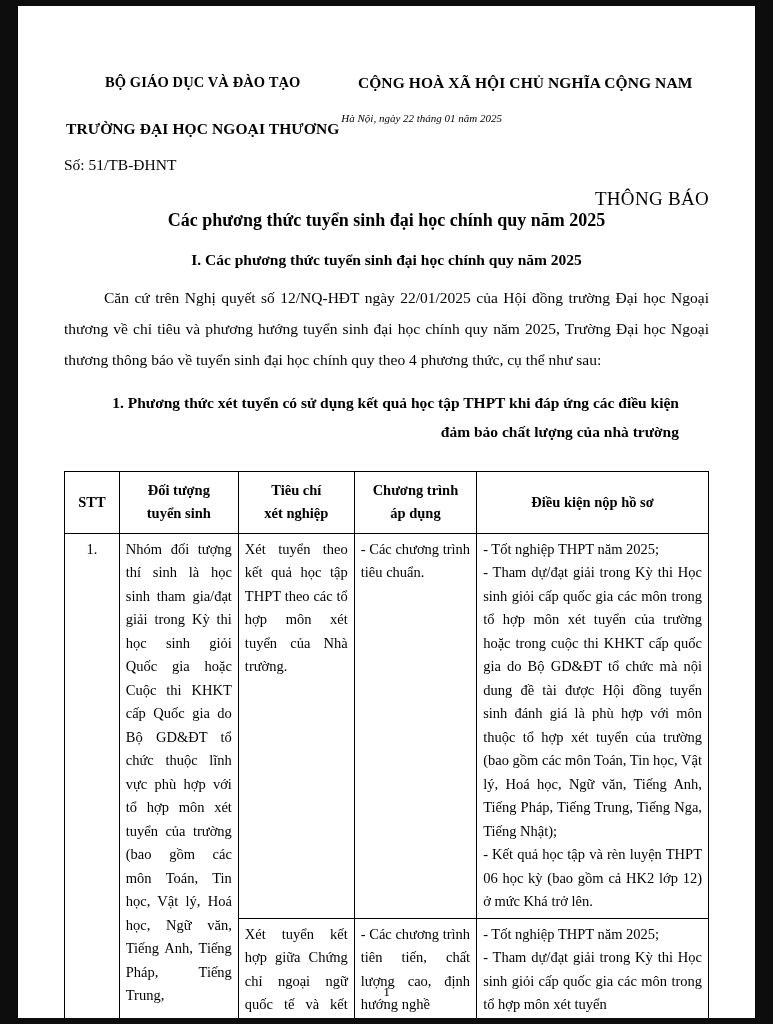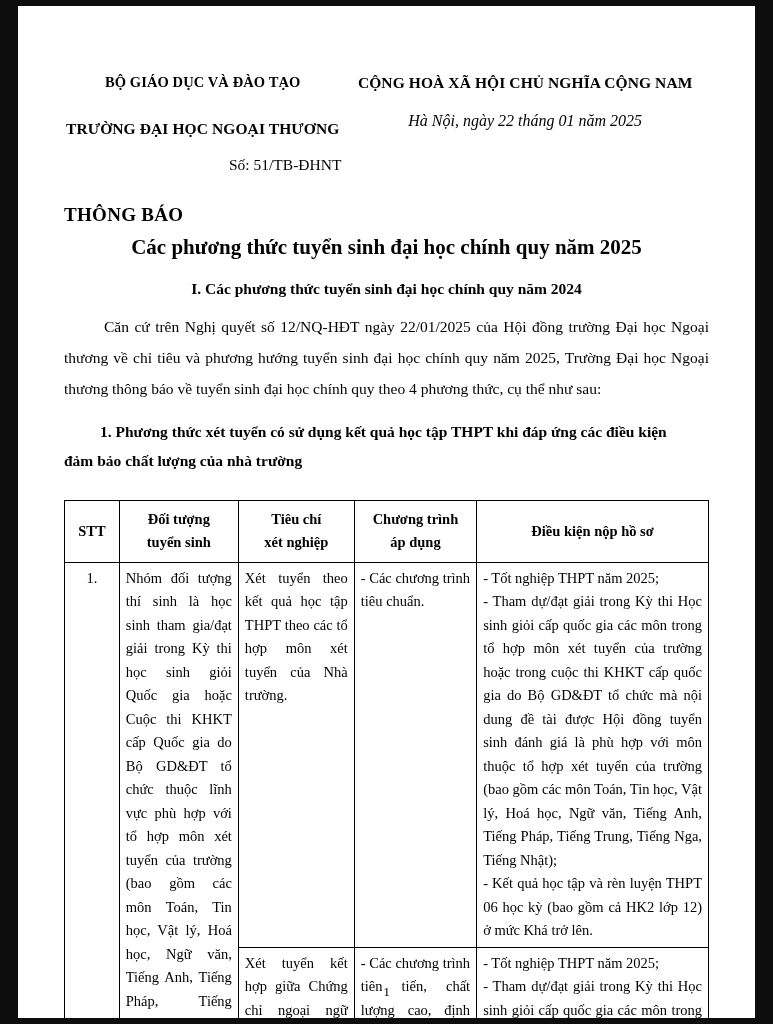--- a/index.html
+++ b/index.html
@@ -45,43 +45,43 @@
   .bold-caps {
     font-weight: bold;
     font-size: 14.5px;
     letter-spacing: .1px;
     line-height: 1.45;
   }
   .hdr-left .l2 { font-size: 15.5px; margin-top: 25px; }
   .hdr-right .r1 { font-size: 15.5px; }
   .hdr-right .r2 { font-size: 15px; margin-top: 4px; }
   .so {
+    text-align: left;
+    font-size: 15.5px;
+    margin-top: 16px;
+  }
+  .date {
+    text-align: left;
+    font-style: italic;
+    font-size: 11px;
+    margin-top: 18px;
+  }
+  
+  .title {
     text-align: right;
-    font-size: 15.5px;
-    margin-top: 16px;
-  }
-  .date {
-    text-align: center;
-    font-style: italic;
-    font-size: 16px;
-    margin-top: 18px;
-  }
-  
-  .title {
-    text-align: left;
-    font-weight: bold;
+    font-weight: normal;
     font-size: 19px;
-    margin-top: 30px;
+    margin-top: 14px;
     letter-spacing: .3px;
   }
   .subtitle {
     text-align: center;
     font-weight: bold;
-    font-size: 21px;
-    margin-top: 9px;
+    font-size: 18px;
+    margin-top: 0;
   }
   .section-h {
     text-align: center;
     font-weight: bold;
     font-size: 15.5px;
     margin-top: 20px;
   }
   
   p.body {
     text-align: justify;
@@ -91,20 +91,21 @@
     margin: 13px 0 0 0;
     text-indent: 40px;
   }
   .sub-h {
     font-weight: bold;
     font-size: 15.5px;
     line-height: 1.85;
     margin-top: 14px;
     text-indent: 36px;
     padding-right: 30px;
+    text-align: right;
   }
   
   table.t {
     border-collapse: collapse;
     width: 100%;
     margin-top: 24px;
     table-layout: fixed;
   }
   table.t th, table.t td {
     border: 1px solid #000;
@@ -151,21 +152,21 @@
       <div class="so">Số: 51/TB-ĐHNT</div>
     </div>
     <div class="hdr-right">
       <div class="bold-caps r1">CỘNG HOÀ XÃ HỘI CHỦ NGHĨA CỘNG NAM</div>
       <div class="date">Hà Nội, ngày 22 tháng 01 năm 2025</div>
     </div>
   </div>
 
   <div class="title">THÔNG BÁO</div>
   <div class="subtitle">Các phương thức tuyển sinh đại học chính quy năm 2025</div>
-  <div class="section-h">I.  Các phương thức tuyển sinh đại học chính quy năm 2024</div>
+  <div class="section-h">I.  Các phương thức tuyển sinh đại học chính quy năm 2025</div>
 
   <p class="body">Căn cứ trên Nghị quyết số 12/NQ-HĐT ngày 22/01/2025 của Hội đồng trường Đại học Ngoại thương về chỉ tiêu và phương hướng tuyển sinh đại học chính quy năm 2025, Trường Đại học Ngoại thương thông báo về tuyển sinh đại học chính quy theo 4 phương thức, cụ thể như sau:</p>
 
   <div class="sub-h">1. Phương thức xét tuyển có sử dụng kết quả học tập THPT khi đáp ứng các điều kiện đảm bảo chất lượng của nhà trường</div>
 
   <table class="t">
     <colgroup>
       <col class="col1">
         <col class="col2">
         <col class="col3">

